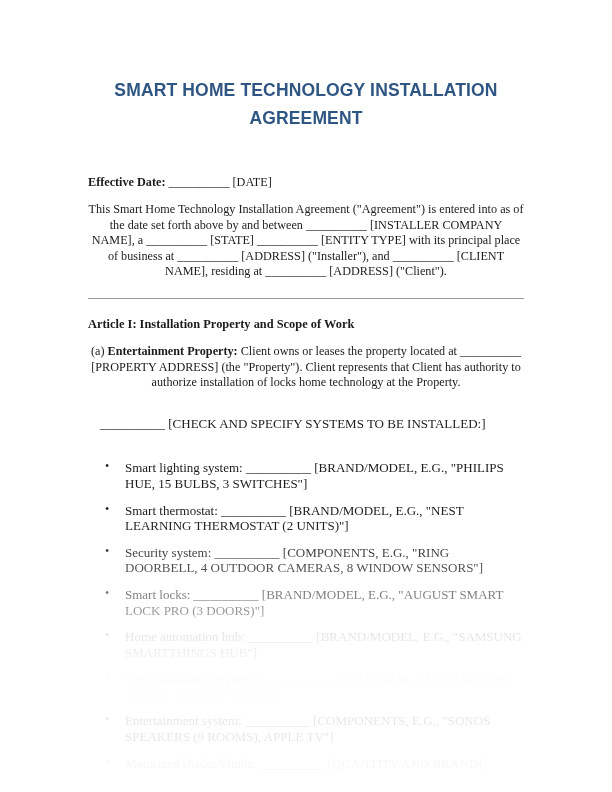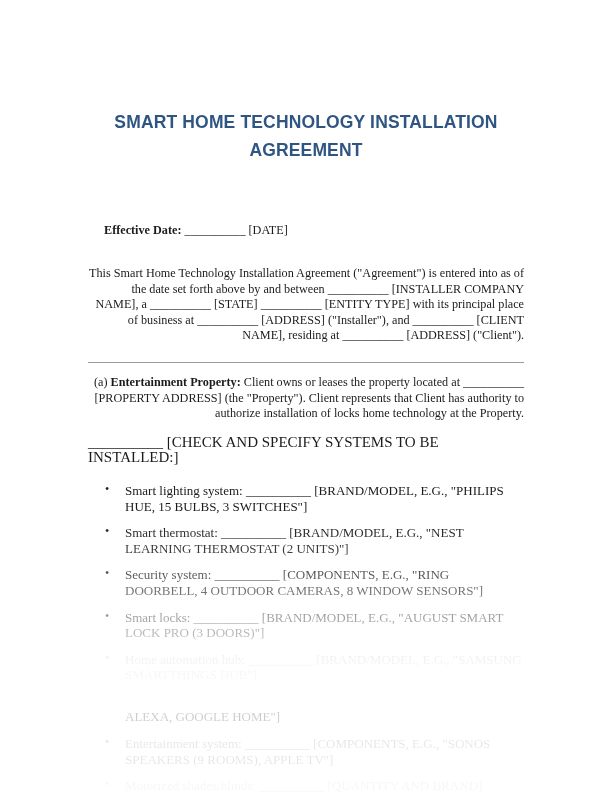--- a/index.html
+++ b/index.html
@@ -25,68 +25,68 @@
   .content {
     position: absolute;
     left: 88px;
     top: 0;
     width: 436px;
   }
 
   
   .doc-title {
     margin: 0;
-    padding-top: 108px;
+    padding-top: 76px;
     text-align: center;
     font-family: "Liberation Sans", "DejaVu Sans", sans-serif;
     font-size: 17.5px;
     line-height: 28px;
     font-weight: bold;
     letter-spacing: 0.15px;
     color: #2f5583;
   }
 
   
   .eff-date {
-    margin: 16px;
+    margin: 0;
     padding-top: 42px;
     font-size: 12.2px;
     line-height: 16px;
   }
   .eff-date .lbl { font-weight: bold; }
 
   .para {
     margin: 0;
     padding-top: 12px;
     font-size: 12.2px;
     line-height: 15.6px;
-    text-align: right;
+    text-align: center;
   }
 
   .rule {
     margin: 18px 0 0 0;
     height: 1px;
     background: #9a9a9a;
     width: 100%;
   }
 
   .article-head {
     margin: 0;
     padding-top: 17px;
     font-size: 12.4px;
     line-height: 16px;
     font-weight: bold;
   }
 
   .para .b { font-weight: bold; }
 
   .checkline {
-    margin: 0;
+    margin: 12px;
     padding-top: 13px;
-    font-size: 15px;
+    font-size: 13px;
     line-height: 15.6px;
   }
 
   
   ul.devices {
     margin: 0;
     padding: 6px 0 0 0;
     list-style: none;
   }
   ul.devices li {
@@ -187,20 +187,21 @@
     <p class="eff-date">
       <span class="lbl">Effective Date:</span>
       <span>__________</span>
       <span>[DATE]</span>
     </p>
 
     <p class="para">This Smart Home Technology Installation Agreement ("Agreement") is entered into as of the date set forth above by and between __________ [INSTALLER COMPANY NAME], a __________ [STATE] __________ [ENTITY TYPE] with its principal place of business at __________ [ADDRESS] ("Installer"), and __________ [CLIENT NAME], residing at __________ [ADDRESS] ("Client").</p>
 
     <div class="rule"></div>
 
+    <p class="article-head">Article I: Installation Property and Scope of Work</p>
 
     <p class="para">
       <span>(a)</span>
       <span class="b">Entertainment Property:</span><span> Client owns or leases the property located at __________ [PROPERTY ADDRESS] (the "Property"). Client represents that Client has authority to authorize installation of locks home technology at the Property.</span>
     </p>
 
 
     <p class="checkline">__________ [CHECK AND SPECIFY SYSTEMS TO BE INSTALLED:]</p>
 
     <ul class="devices">

